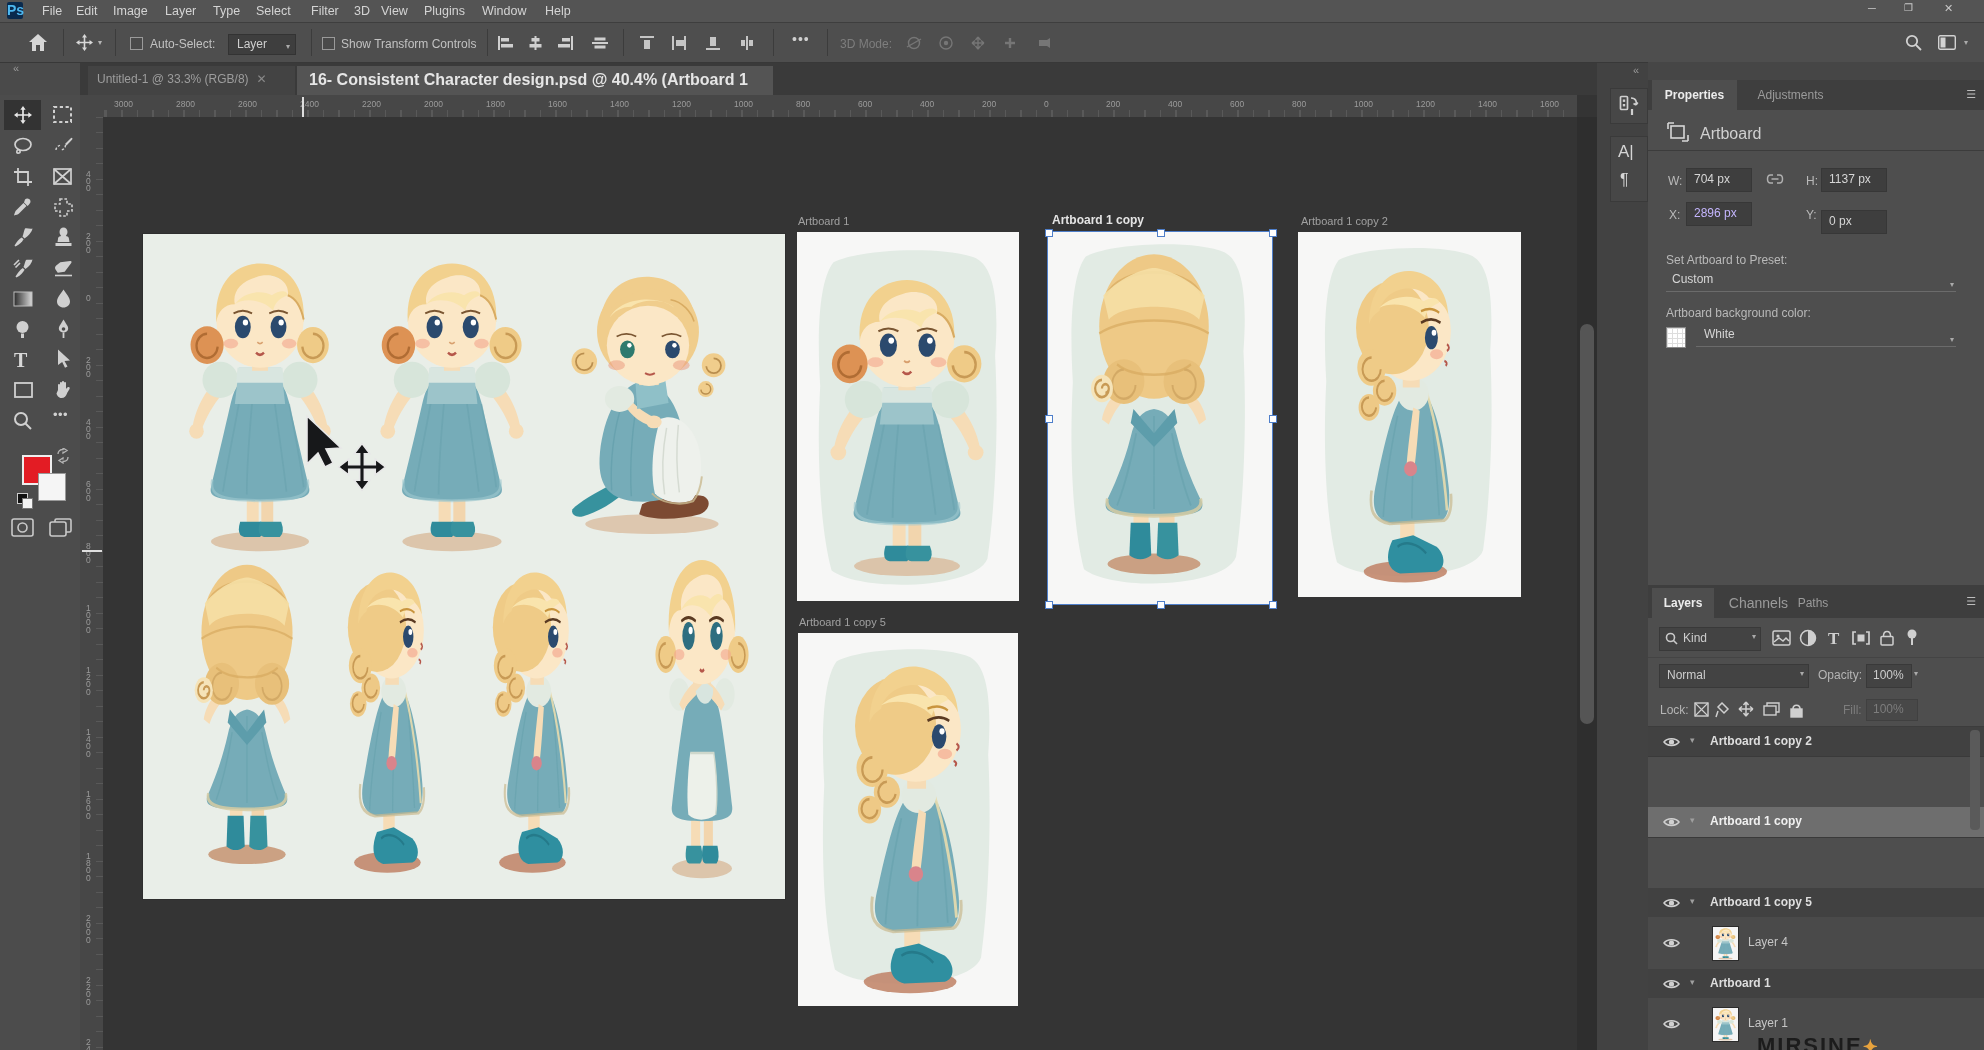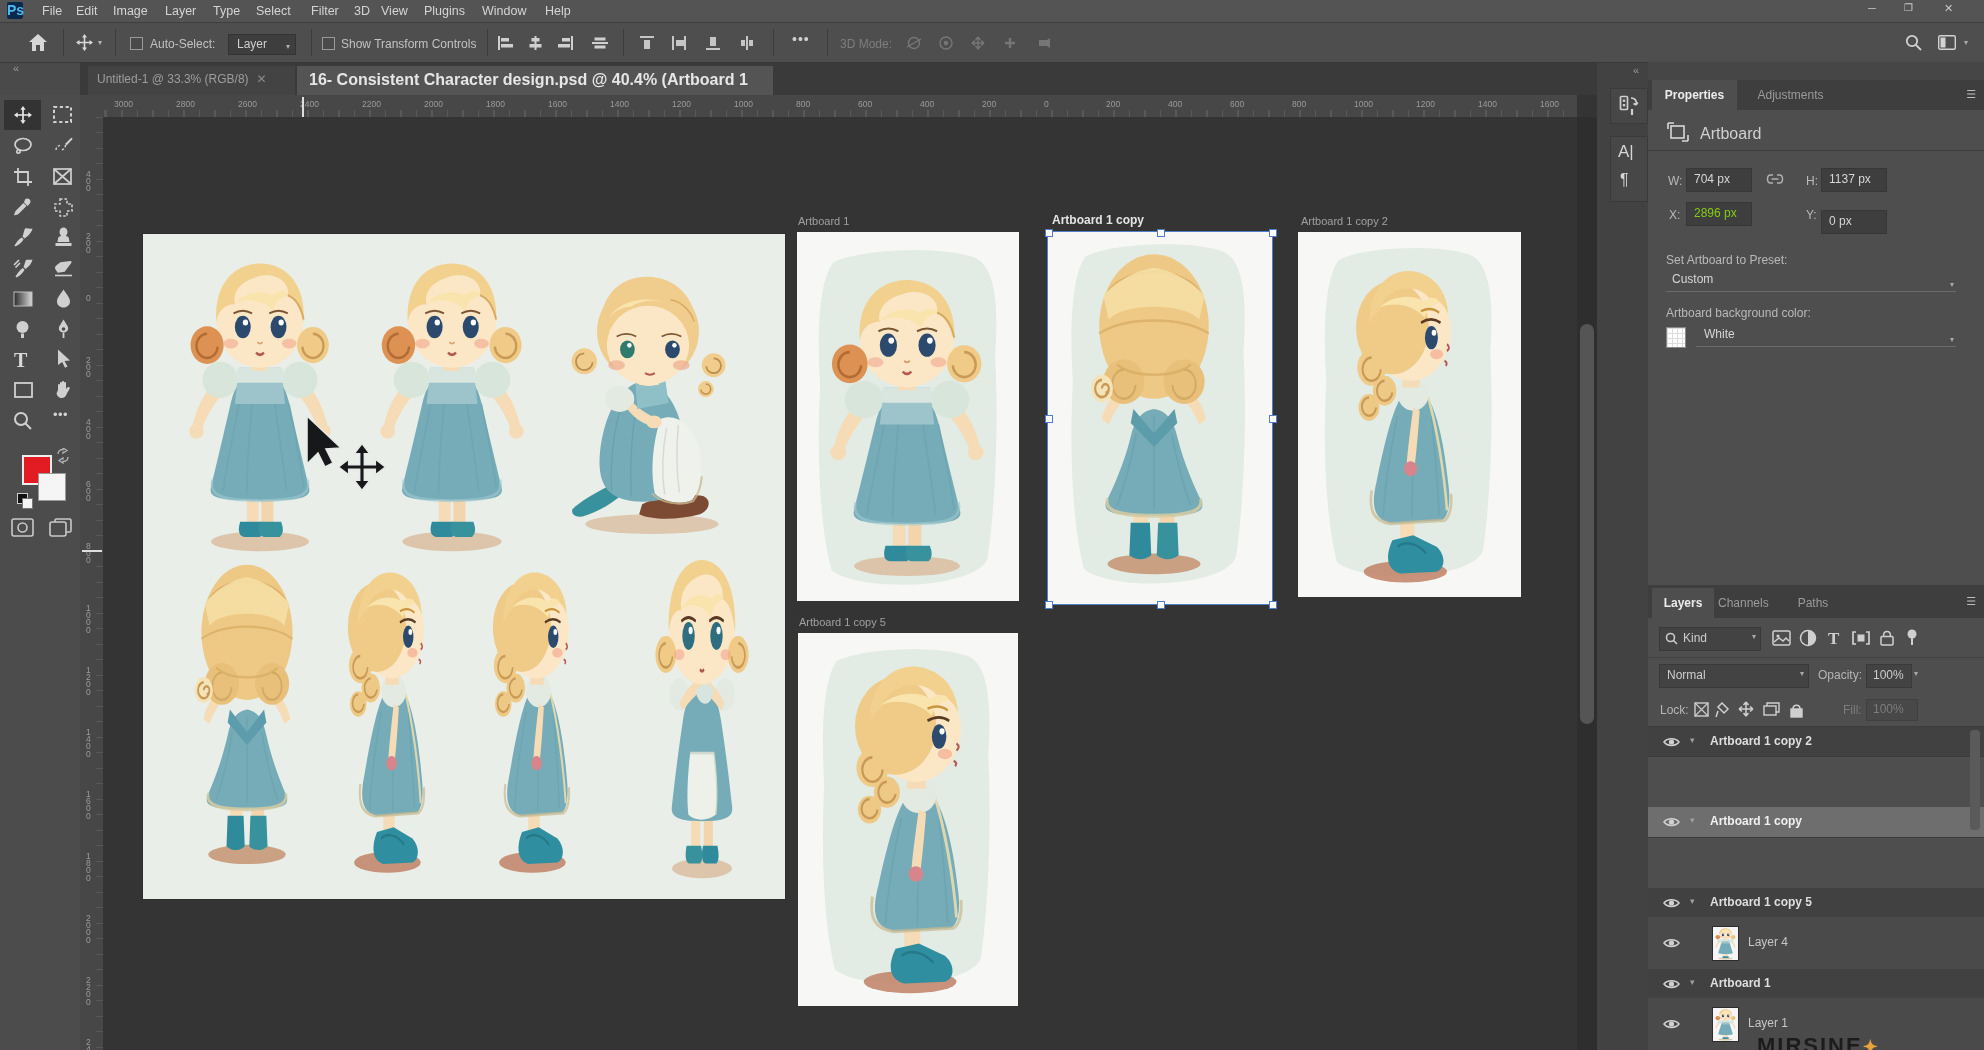--- a/index.html
+++ b/index.html
@@ -606,37 +606,37 @@
 
       <span class="abs" style="left:20px;top:64px;color:#b9b9b9;font-size:12px;">W:</span>
       <div class="abs" style="left:38px;top:58px;width:64px;height:22px;background:#3e3e3e;border:1px solid #373737;color:#d6d6d6;font-size:12px;line-height:21px;"><span style="margin-left:7px;">704 px</span></div>
       <svg class="abs" style="left:118px;top:61px;" width="18" height="16" viewBox="0 0 18 16" fill="none" stroke="#b0b0b0" stroke-width="1.5">
           <path d="M7 4 L4.5 4 C2.5 4 1.5 5.5 1.5 8 C1.5 10.5 2.5 12 4.5 12 L7 12 M11 4 L13.5 4 C15.5 4 16.5 5.5 16.5 8 C16.5 10.5 15.5 12 13.5 12 L11 12 M5.5 8 L12.5 8"></path>
         </svg>
       <span class="abs" style="left:158px;top:64px;color:#b9b9b9;font-size:12px;">H:</span>
       <div class="abs" style="left:173px;top:58px;width:64px;height:22px;background:#3e3e3e;border:1px solid #373737;color:#d6d6d6;font-size:12px;line-height:21px;"><span style="margin-left:7px;">1137 px</span></div>
 
       <span class="abs" style="left:21px;top:98px;color:#b9b9b9;font-size:12px;">X:</span>
-      <div class="abs" style="left:38px;top:92px;width:64px;height:22px;background:#3e3e3e;border:1px solid #373737;color:#84cc16;font-size:12px;line-height:21px;"><span style="margin-left:7px;">2896 px</span></div>
+      <div class="abs" style="left:38px;top:92px;width:64px;height:22px;background:#3e3e3e;border:1px solid #373737;color:#c4b5fd;font-size:12px;line-height:21px;"><span style="margin-left:7px;">2896 px</span></div>
       <span class="abs" style="left:158px;top:98px;color:#b9b9b9;font-size:12px;">Y:</span>
       <div class="abs" style="left:173px;top:92px;width:64px;height:22px;background:#3e3e3e;border:1px solid #373737;color:#d6d6d6;font-size:12px;line-height:21px;margin-top:8px;"><span style="margin-left:7px;">0 px</span></div>
 
       <span class="abs" style="left:18px;top:143px;color:#b9b9b9;font-size:12px;">Set Artboard to Preset:</span>
       <div class="abs" style="left:18px;top:159px;width:290px;height:22px;border-bottom:1px solid #6b6b6b;color:#d6d6d6;font-size:12px;line-height:21px;"><span style="margin-left:6px;">Custom</span><span style="position:absolute;right:2px;top:5px;font-size:8px;color:#aaa;">▾</span></div>
       <span class="abs" style="left:18px;top:196px;color:#b9b9b9;font-size:12px;">Artboard background color:</span>
       <div class="abs" style="left:18px;top:217px;width:18px;height:19px;background:#fff;border:1px solid #888;background-image:linear-gradient(#ddd 1px,transparent 1px),linear-gradient(90deg,#ddd 1px,transparent 1px);background-size:5px 5px;"></div>
       <div class="abs" style="left:48px;top:214px;width:260px;height:22px;border-bottom:1px solid #6b6b6b;color:#d6d6d6;font-size:12px;line-height:21px;"><span style="margin-left:8px;">White</span><span style="position:absolute;right:2px;top:5px;font-size:8px;color:#aaa;">▾</span></div>
     </div>
   </div>
 
   <div class="abs" style="left:51px;top:490px;width:336px;height:465px;background:#464646;">
 
     <div class="abs" style="left:0;top:0;width:336px;height:33px;background:#3e3e3e;">
       <div class="abs" style="left:4px;top:3px;width:62px;height:30px;background:#4e4e4e;color:#ececec;font-size:12px;font-weight:bold;line-height:30px;text-align:center;">Layers</div>
-      <div class="abs" style="left:70px;top:3px;width:70px;height:30px;color:#9b9b9b;font-size:12px;line-height:30px;text-align:left;">Channels</div>
+      <div class="abs" style="left:70px;top:3px;width:70px;height:30px;color:#9b9b9b;font-size:14px;line-height:30px;text-align:right;">Channels</div>
       <div class="abs" style="left:140px;top:3px;width:50px;height:30px;color:#9b9b9b;font-size:12px;line-height:30px;text-align:center;">Paths</div>
       <span class="abs" style="right:8px;top:10px;color:#bdbdbd;font-size:11px;">☰</span>
     </div>
     <div class="abs" style="left:0;top:33px;width:336px;height:432px;background:#4e4e4e;">
 
       <div class="abs" style="left:11px;top:9px;width:100px;height:22px;background:#434343;border:1px solid #393939;color:#cdcdcd;font-size:12px;">
         <svg class="abs" style="left:5px;top:4px;" width="13" height="13" viewBox="0 0 13 13" fill="none" stroke="#c9c9c9" stroke-width="1.6">
             <circle cx="5.5" cy="5.5" r="4"></circle>
             <path d="M8.5 8.5 L12 12"></path>
           </svg>

